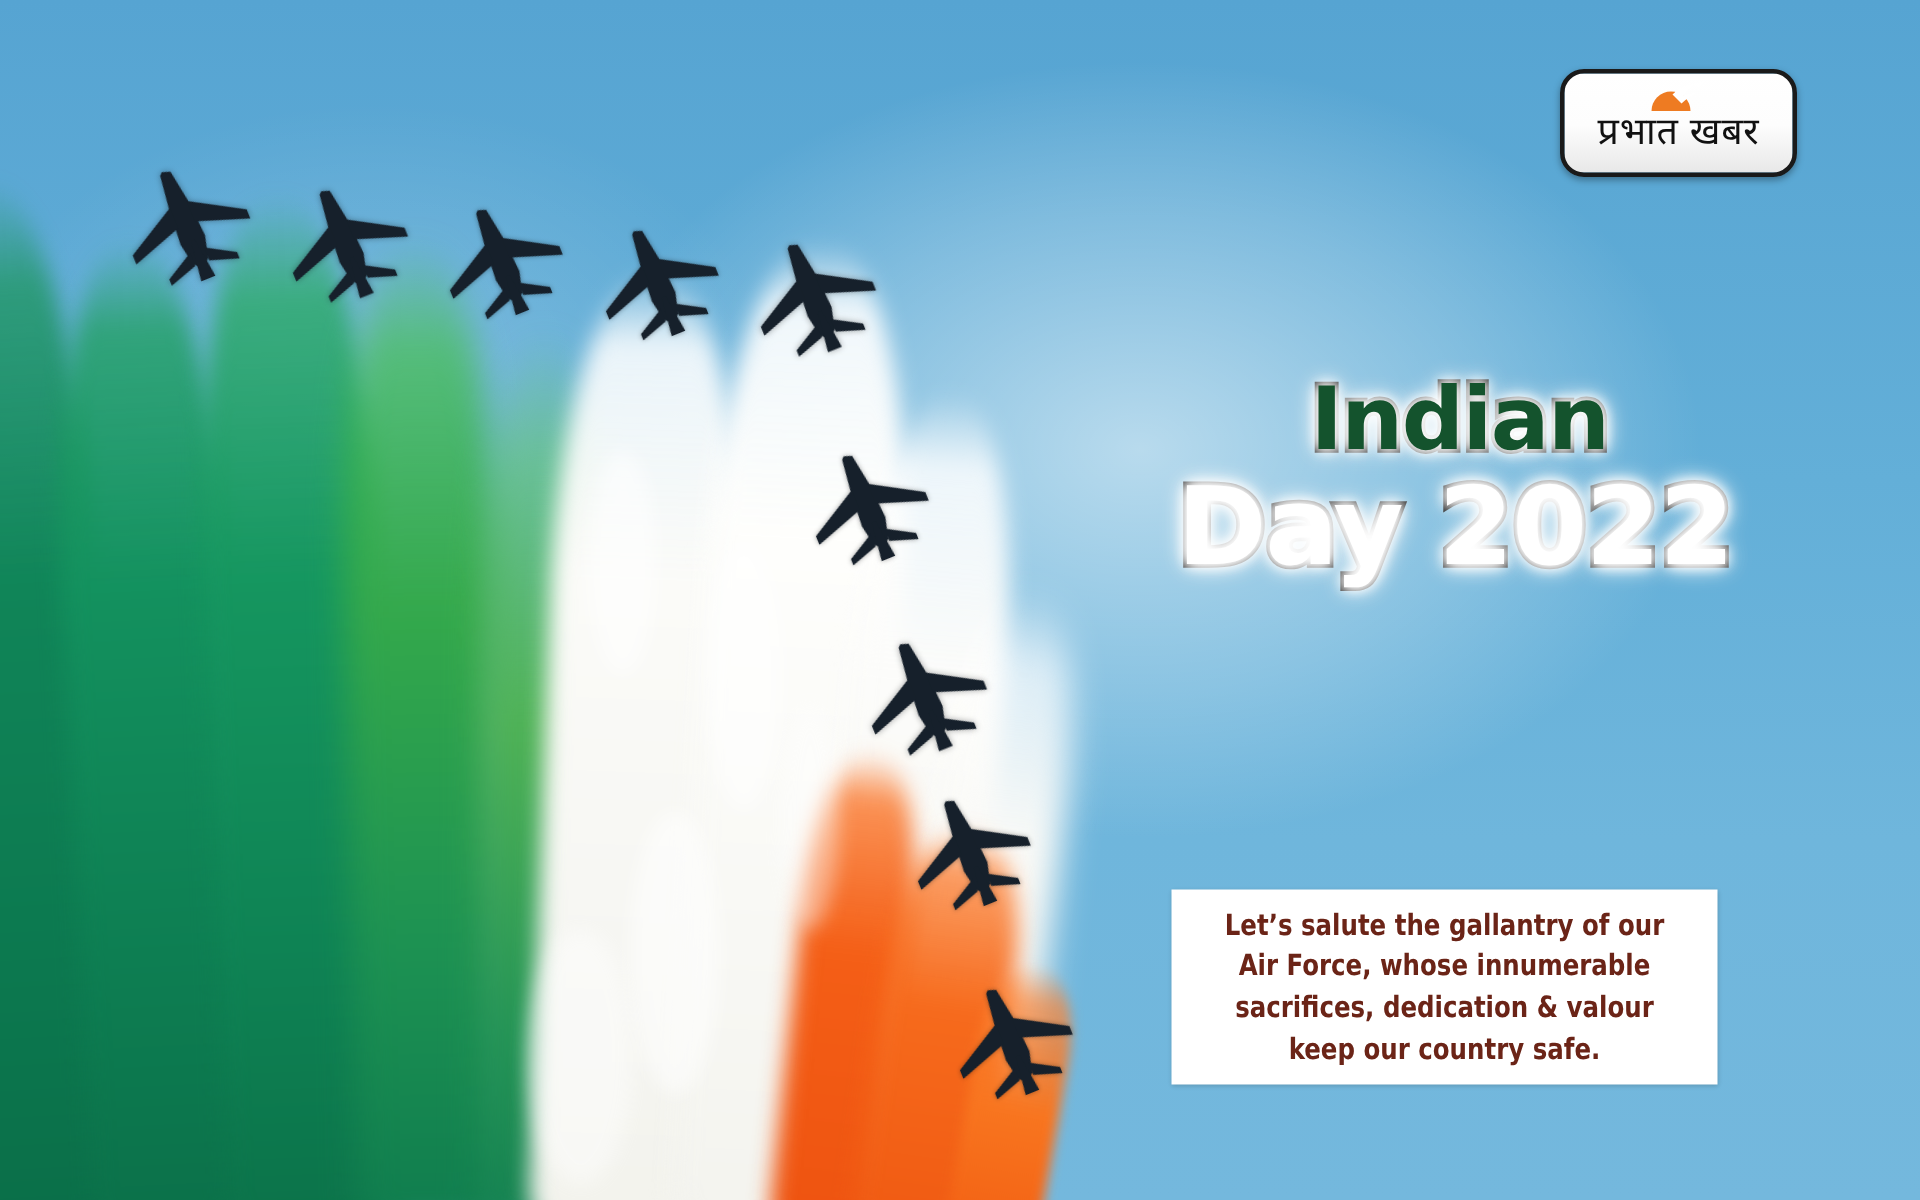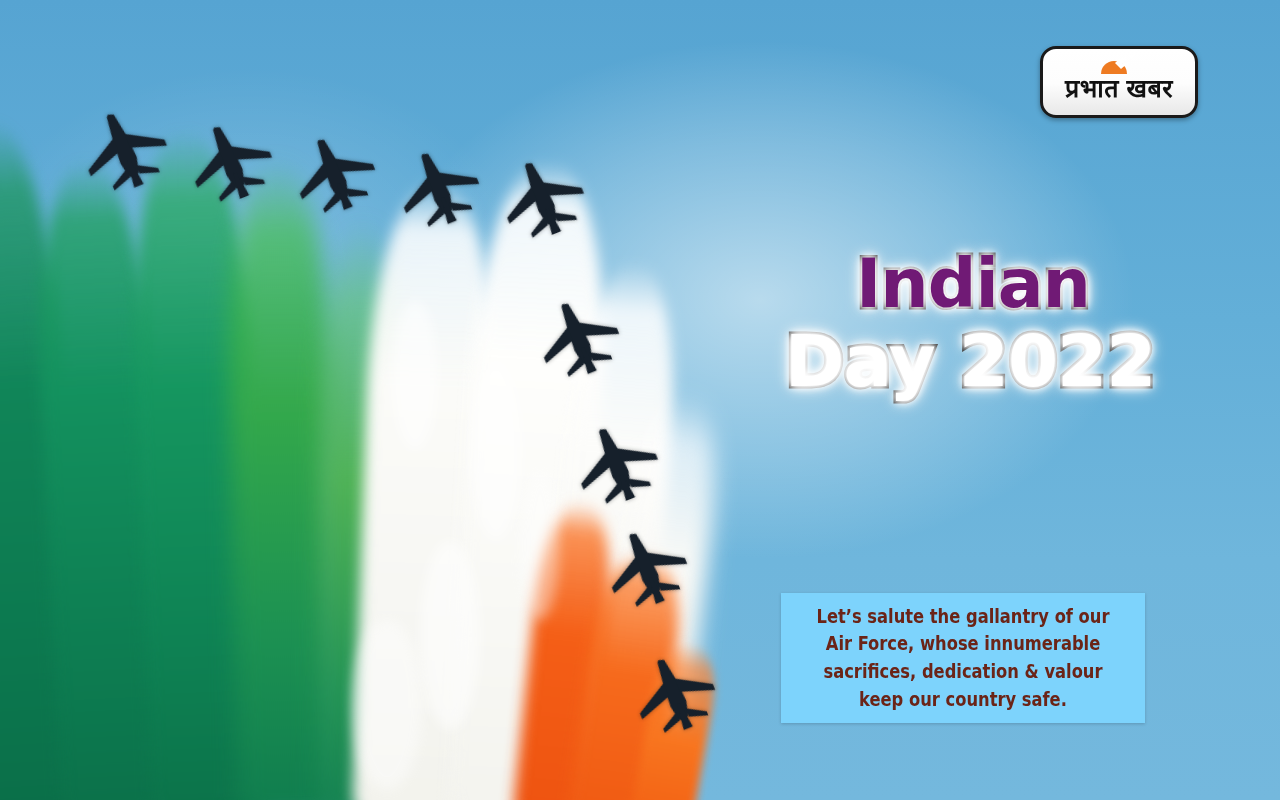--- a/index.html
+++ b/index.html
@@ -75,54 +75,54 @@
     position:absolute;left:1040px;top:46px;width:158px;height:72px;
     background:linear-gradient(180deg,#ffffff 0%,#fdfdfd 52%,#e8e8e8 100%);
     border:3px solid #1a1a1a;border-radius:16px;
     box-shadow:0 2px 5px rgba(0,0,0,.35);
     display:flex;flex-direction:column;align-items:center;justify-content:flex-start;
     padding-top:3px;box-sizing:border-box;overflow:hidden;
   }
   .logo-mark{width:46px;height:22px;position:relative;margin-bottom:-1px;}
   .logo-text{
     font-family:"Liberation Sans",sans-serif;
-    font-weight:bold;font-size:25px;line-height:30px;color:#111;
+    font-weight:normal;font-size:25px;line-height:30px;color:#111;
     letter-spacing:.5px;white-space:nowrap;
   }
 
   
   .headline{position:absolute;left:760px;top:252px;width:420px;text-align:center;}
   .hl{
     font-family:"DejaVu Sans",sans-serif;
     font-weight:bold;display:block;white-space:nowrap;
     line-height:.95;letter-spacing:-1px;
   }
   .hl-1{
-    font-size:68px;color:#701a75;
+    font-size:58px;color:#14532d;
     -webkit-text-stroke:5px #111;paint-order:stroke fill;
     text-shadow:0 0 9px #fff,0 0 9px #fff,0 0 14px #fff,0 0 18px rgba(255,255,255,.9);
     margin-left:6px;
   }
   .hl-2{
     font-size:86px;color:#F0873D;
     -webkit-text-stroke:5px #111;paint-order:stroke fill;
     text-shadow:0 0 9px #fff,0 0 9px #fff,0 0 14px #fff,0 0 18px rgba(255,255,255,.9);
     margin-top:8px;margin-left:-6px;
   }
   .hl-3{
     font-size:72px;color:#FFFFFF;
     -webkit-text-stroke:5px #111;paint-order:stroke fill;
     text-shadow:0 0 9px #fff,0 0 9px #fff,0 0 14px #fff,0 0 18px rgba(255,255,255,.9);
     margin-top:10px;
   }
 
   
   .quote{
     position:absolute;left:781px;top:593px;width:364px;height:130px;
-    background:#7dd3fc;
+    background:#ffffff;
     box-sizing:border-box;
     display:flex;align-items:center;justify-content:center;
     box-shadow:0 1px 3px rgba(0,0,0,.18);
   }
   .quote p{
     margin:0;padding:0 12px;
     font-family:"DejaVu Sans Condensed","Liberation Sans",sans-serif;
     font-size:19.5px;line-height:1.42;color:#6B2417;
     text-align:center;font-weight:600;
     transform:scaleX(.93);

